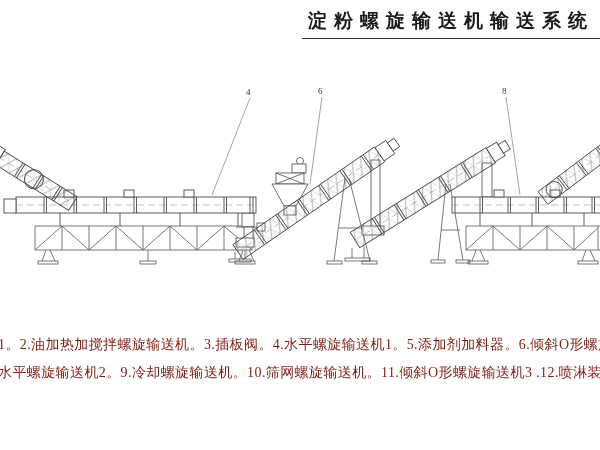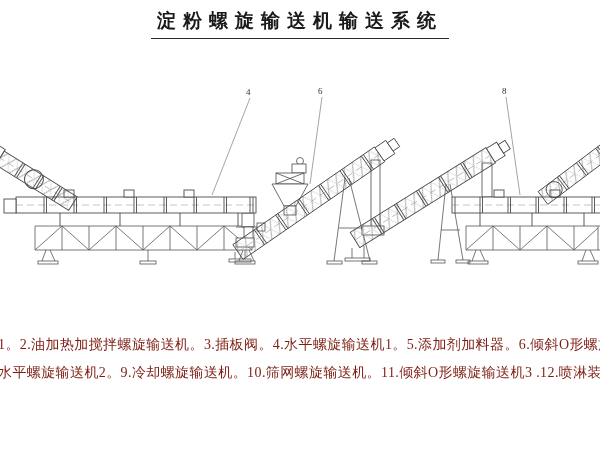--- a/index.html
+++ b/index.html
@@ -1,19 +1,19 @@
 <!DOCTYPE html>
 <html><head>
 <meta charset="utf-8">
 <style>
   * { margin:0; padding:0; box-sizing:border-box; }
   html,body { width:600px; height:450px; background:#ffffff; overflow:hidden; position:relative;
               font-family:"Liberation Serif", serif; }
   .page { position:absolute; inset:0; background:#ffffff; }
-  .title-wrap { position:absolute; top:8px; left:0; width:600px; text-align:center; }
+  .title-wrap { position:absolute; top:8px; left:0; width:600px; text-align:right; }
   .title-wrap span { display:inline-block; font-size:19px; font-weight:bold; letter-spacing:7px;
                      color:#1a1a1a; border-bottom:1.5px solid #2a2a2a; padding:0 6px 4px 6px; }
   svg.drawing { position:absolute; left:0; top:0; width:600px; height:450px; }
   .caption { position:absolute; left:-2px; top:331px; width:620px; color:#7d1d12;
              font-size:14px; line-height:28px; letter-spacing:0.4px; white-space:nowrap; }
   .callout-num { font-size:9px; fill:#333; font-family:"Liberation Serif", serif; }
 </style>
 </head>
 <body>
 

